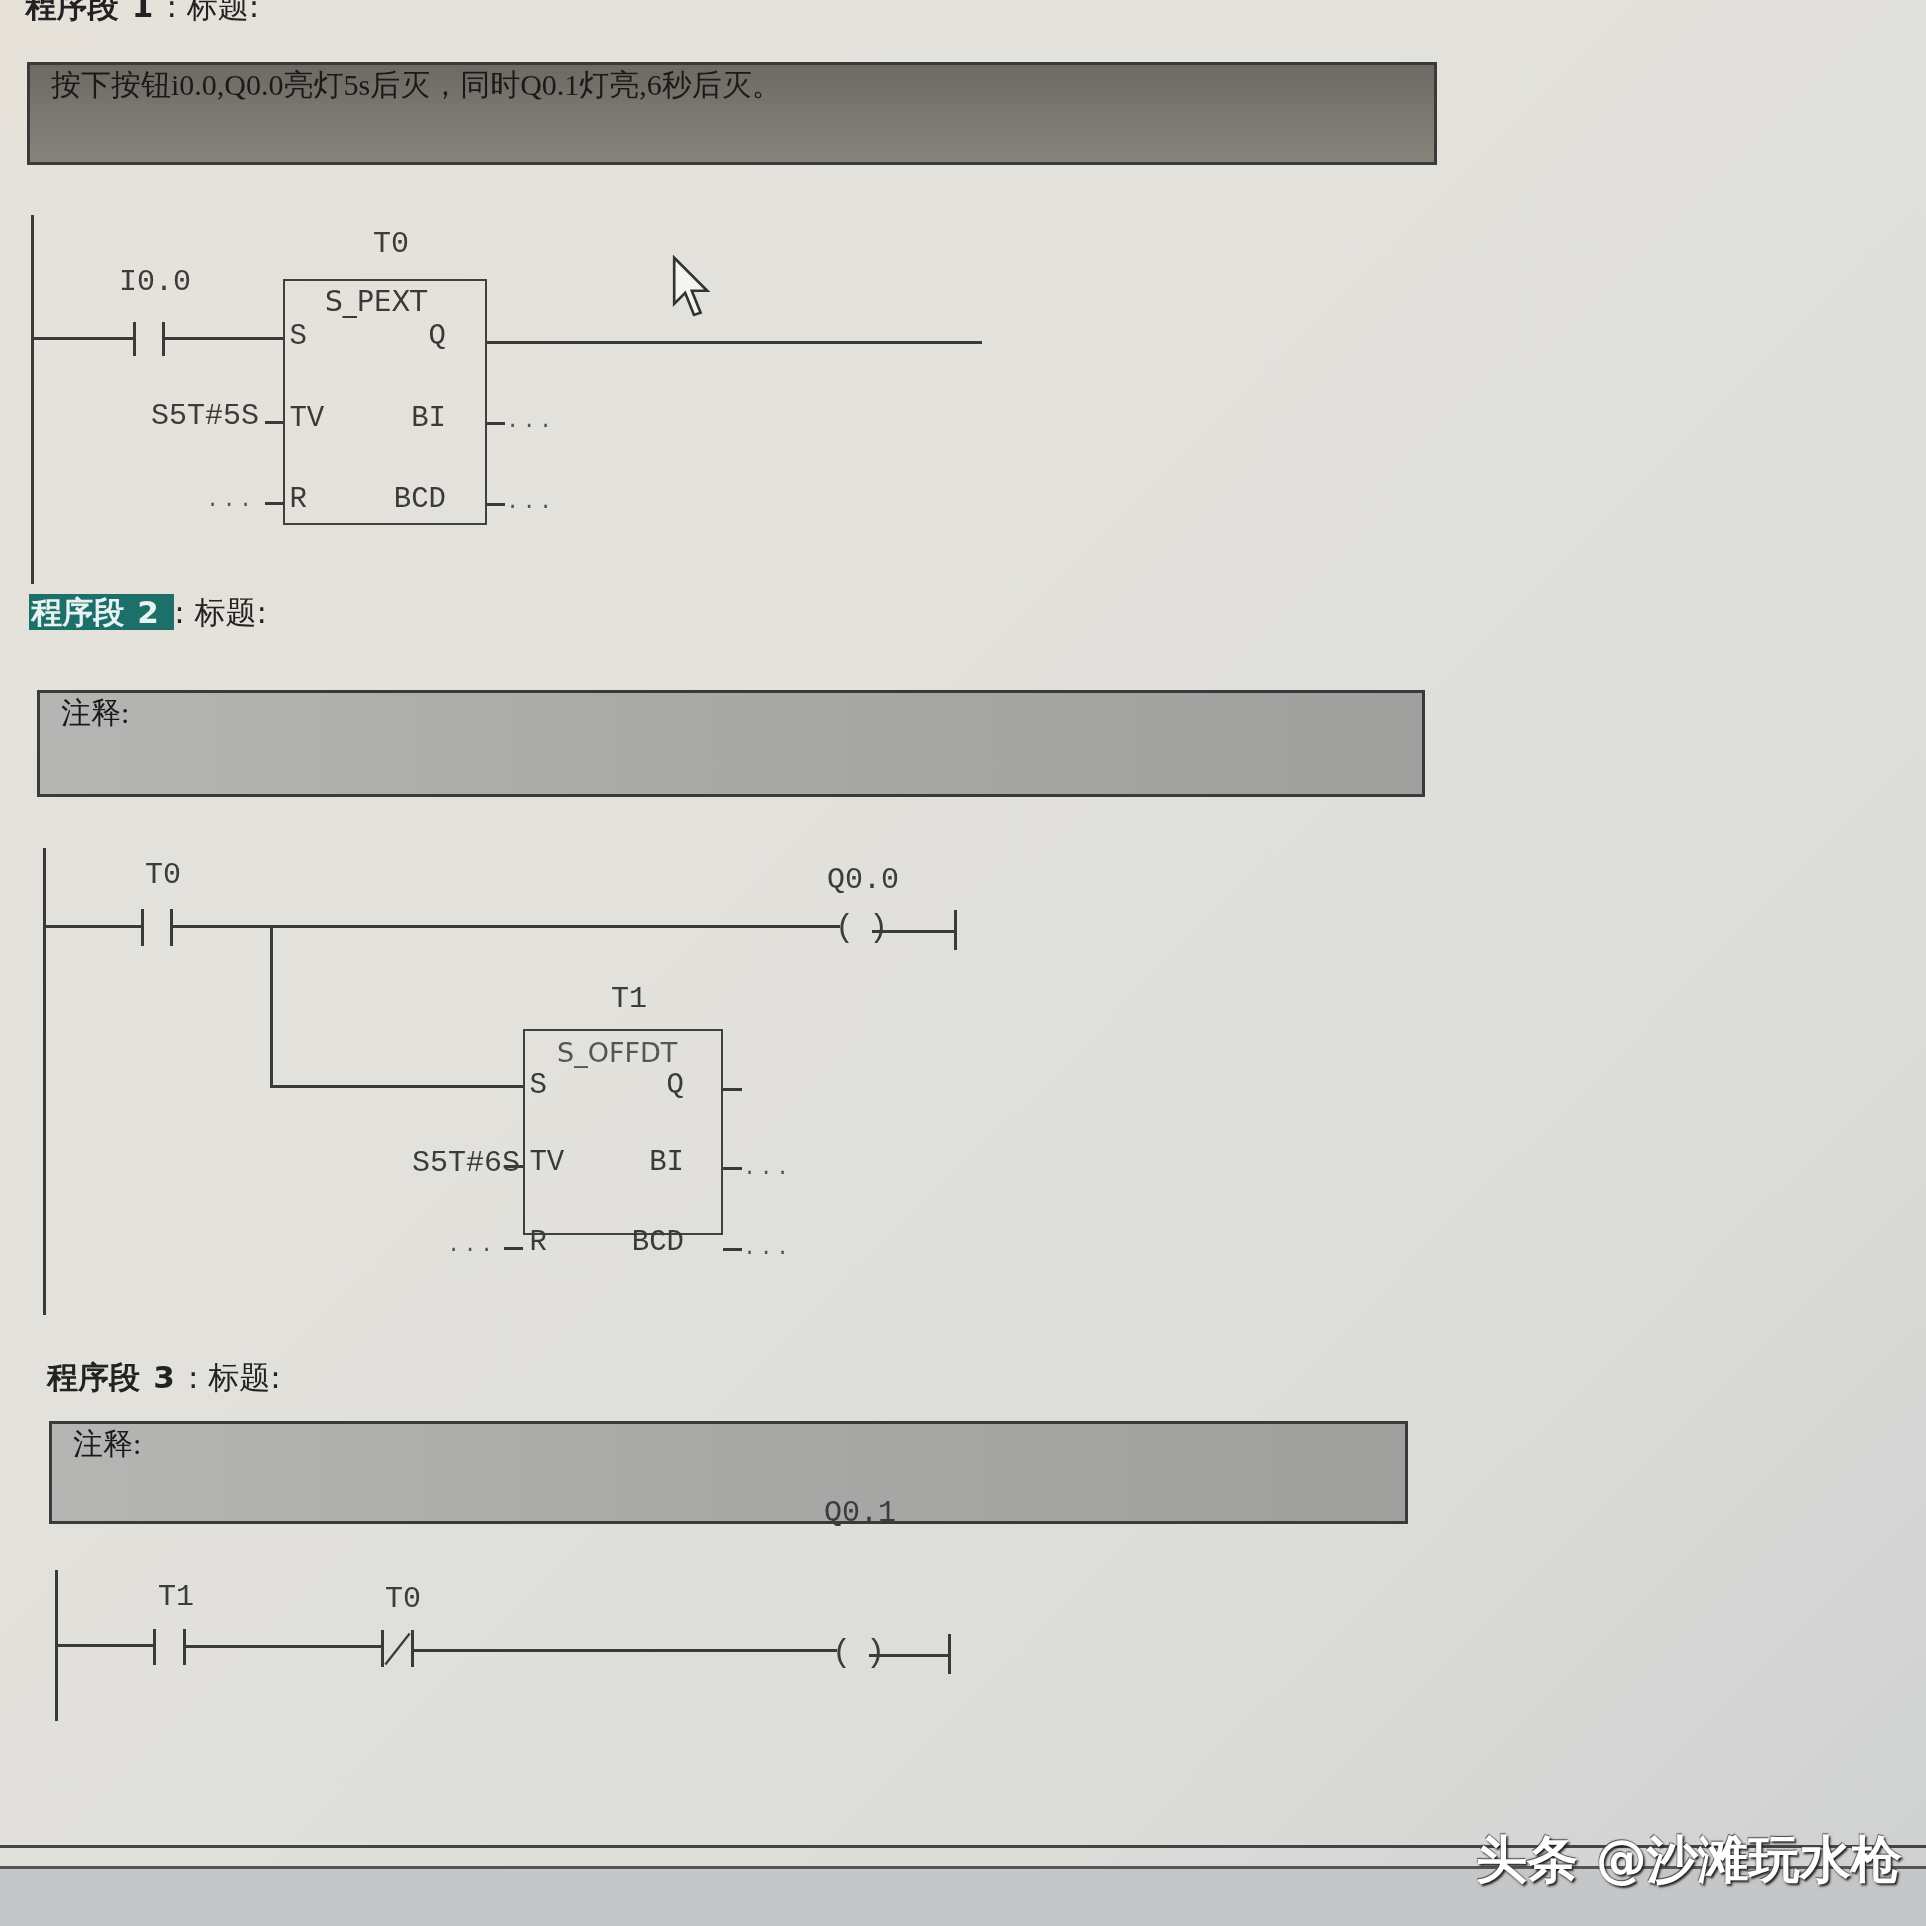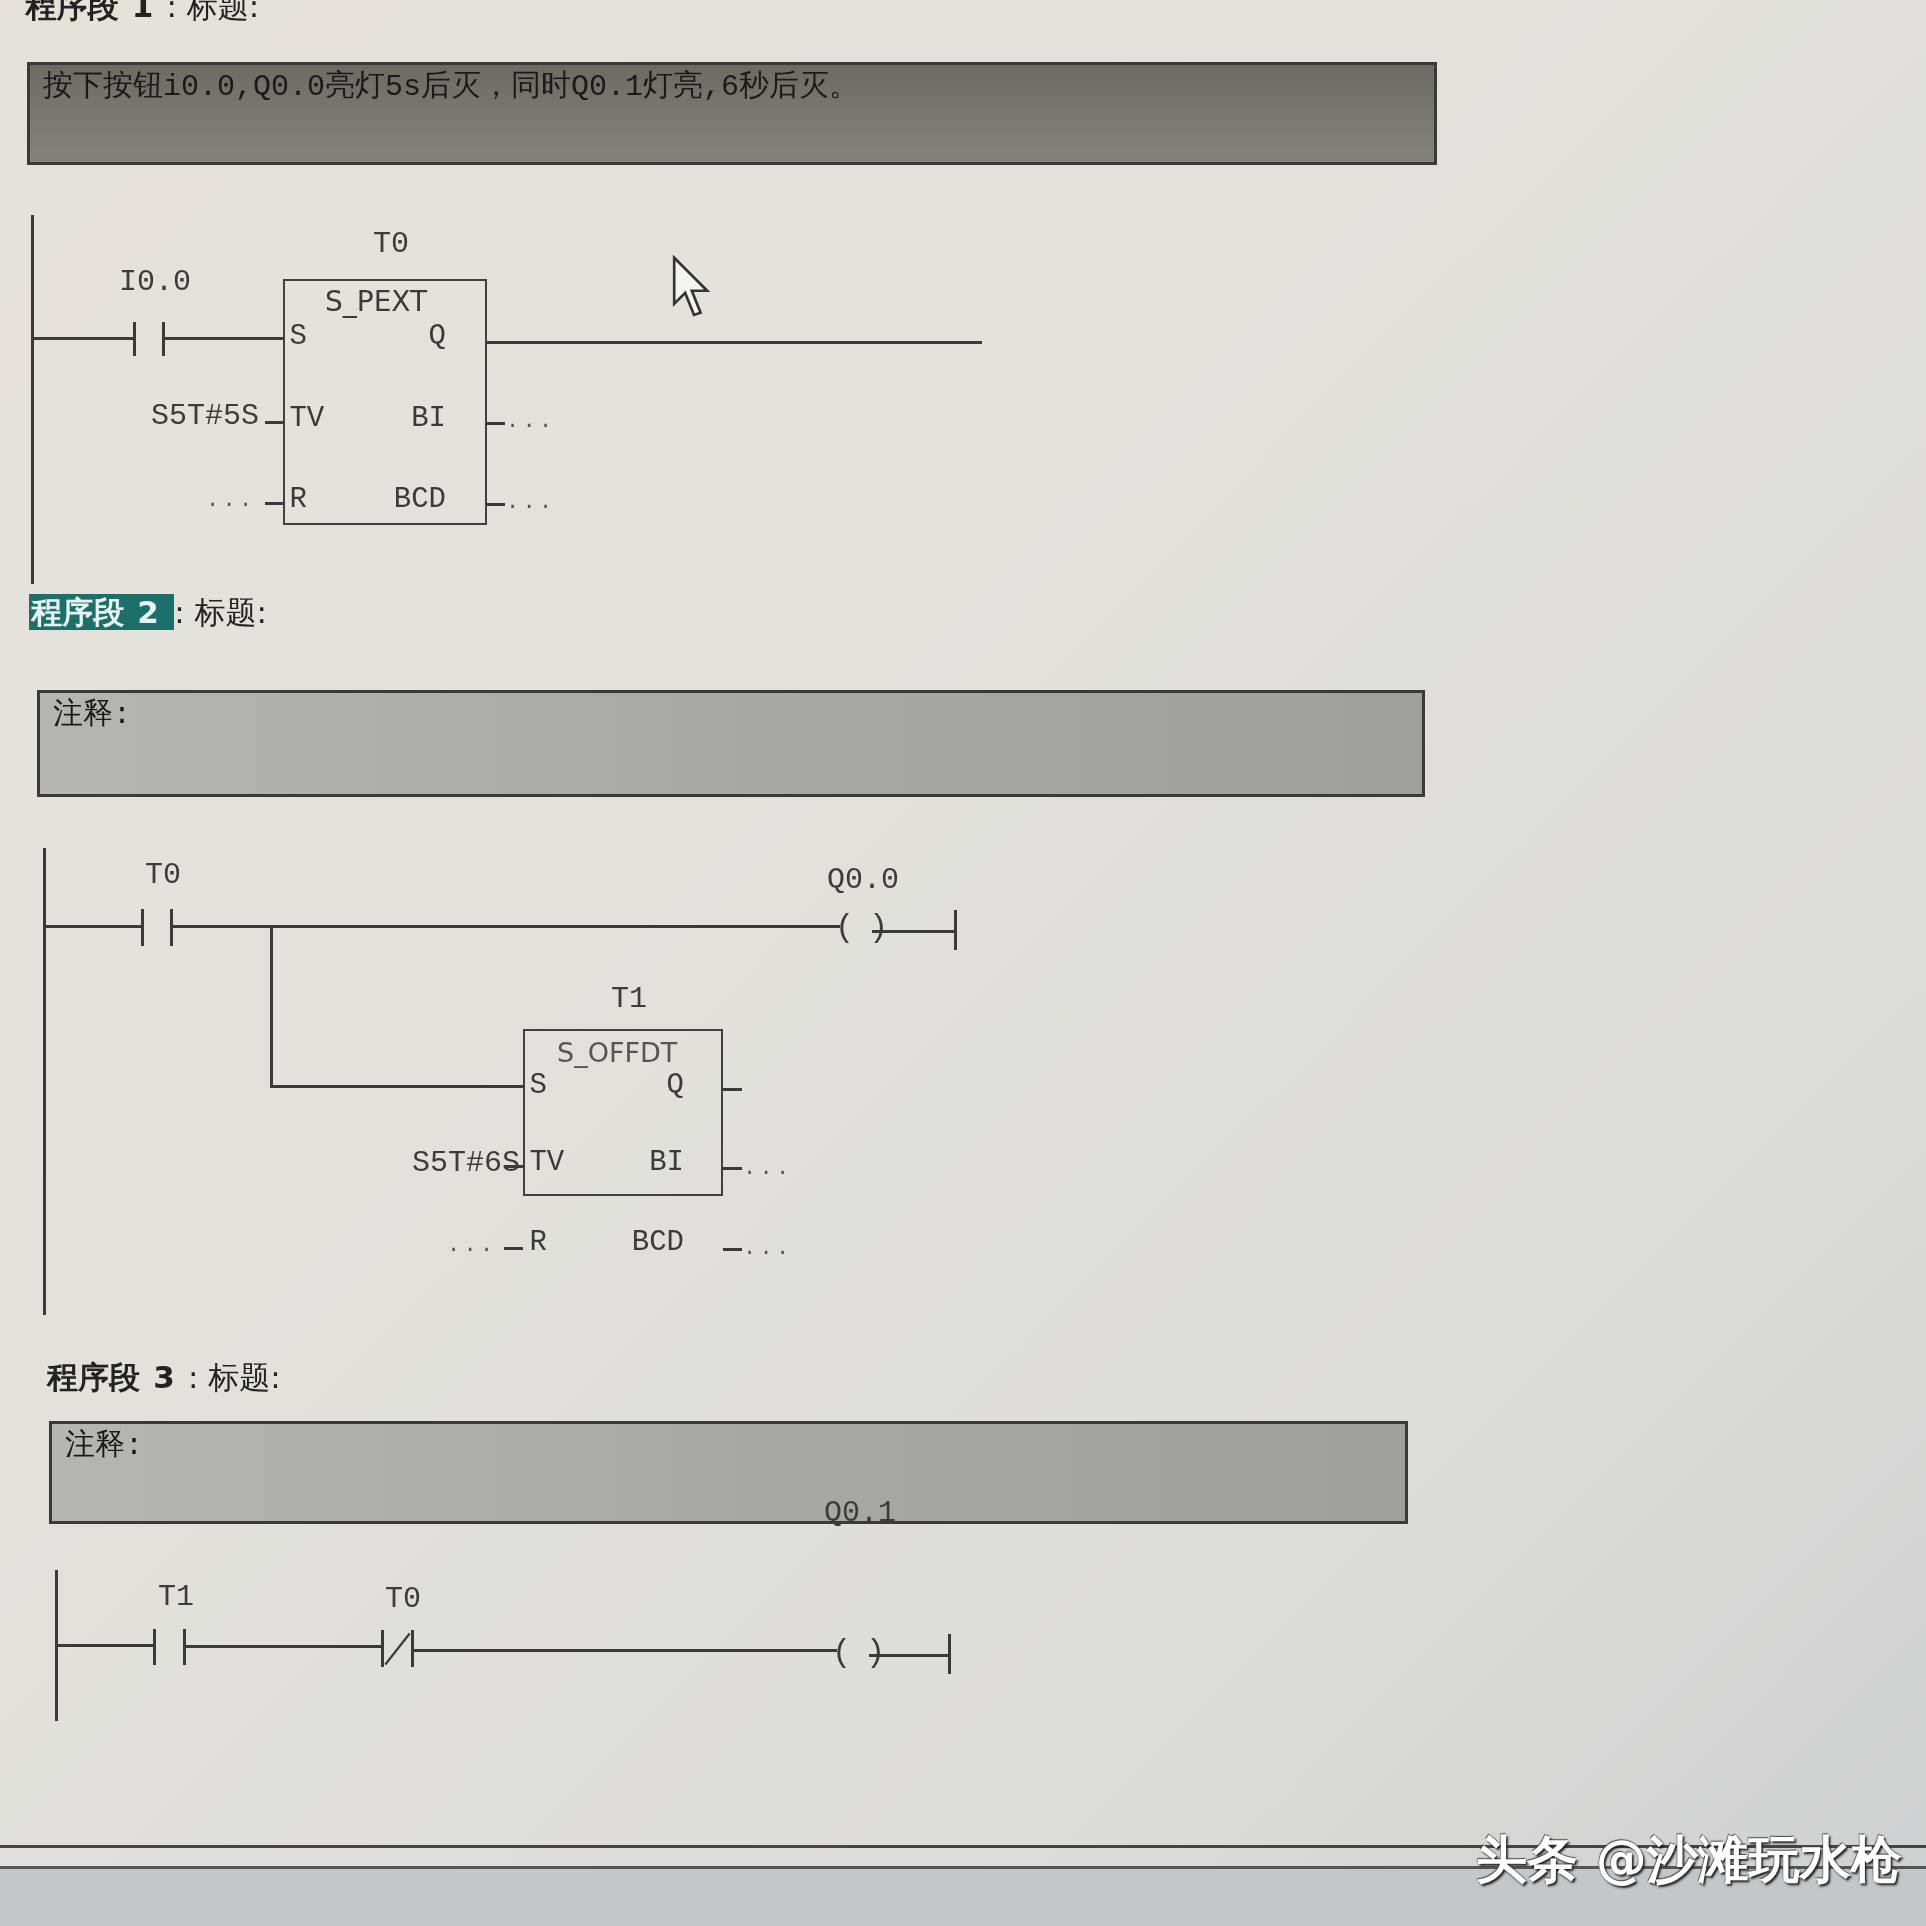--- a/index.html
+++ b/index.html
@@ -5,21 +5,21 @@
   html,body{margin:0;padding:0;}
   body{width:1926px;height:1926px;position:relative;overflow:hidden;
        background:linear-gradient(135deg,#e6e2da 0%,#e2e1dc 40%,#dcdcd9 75%,#cfd0d1 100%);
        font-family:"Liberation Mono","DejaVu Sans Mono",monospace;color:#2a2a2a;}
   .abs{position:absolute;}
   .net-title{font-family:"DejaVu Sans","Liberation Sans",sans-serif;font-size:31px;color:#222;white-space:nowrap;}
   .net-title .num{font-weight:bold;padding:0 3.3px;}
   .net-title .seg{font-weight:bold;}
   .net-title.active .hl{background:#1d6f6a;color:#e8f2f0;padding:0 2.2px;}
   .comment{border:3.3px solid #3a3a3a;box-sizing:border-box;
-           font-family:Liberation Mono, monospace;font-size:30px;color:#1a1a1a;padding:0 13px;}
+           font-family:Liberation Serif, serif;font-size:30px;color:#1a1a1a;padding:0 21px;}
   .comment.dark{background:linear-gradient(180deg,#6c6a62,#7c7a72 60%,#85837a);}
   .comment.light{background:linear-gradient(90deg,#b5b5b4,#a8a8a7 50%,#9f9f9e);}
   .wire{background:#3a3a3a;position:absolute;}
   .rail{width:2.8px;background:#3a3a3a;position:absolute;}
   .lbl{position:absolute;font-size:30px;color:#3c3c3c;white-space:nowrap;}
   .box{position:absolute;border:2.8px solid #404040;box-sizing:border-box;}
   .pin{position:absolute;font-size:29px;color:#3a3a3a;}
   .dots{position:absolute;font-size:22px;color:#555;letter-spacing:3.3px;}
   .contact-bar{position:absolute;width:2.8px;background:#3a3a3a;}
   .watermark{position:absolute;font-family:"DejaVu Sans","Liberation Sans",sans-serif;font-size:51px;font-weight:bold;
@@ -94,21 +94,21 @@
 
 <div class="lbl" style="left:827px;top:863px;">Q0.0</div>
 <div class="lbl" style="left:835px;top:909px;font-size:32px;letter-spacing:-2.2px;">( )</div>
 <div class="wire" style="left:872px;top:930px;width:83px;height:2.8px;"></div>
 <div class="rail" style="left:954px;top:910px;height:40px;"></div>
 
 <div class="wire" style="left:270px;top:926px;width:2.8px;height:161px;"></div>
 <div class="wire" style="left:270px;top:1085px;width:253px;height:2.8px;"></div>
 
 <div class="lbl" style="left:611px;top:982px;">T1</div>
-<div class="box" style="left:523px;top:1029px;width:200px;height:167px;">
+<div class="box" style="left:523px;top:1029px;width:200px;height:206px;">
   <div class="pin" style="left:32px;top:5.5px;font-family:'DejaVu Sans',sans-serif;font-size:27px;color:#555;">S_OFFDT</div>
   <div class="pin" style="left:4.4px;top:38px;">S</div>
   <div class="pin" style="right:37px;top:38px;">Q</div>
   <div class="pin" style="left:4.4px;top:115px;">TV</div>
   <div class="pin" style="right:37px;top:115px;">BI</div>
   <div class="pin" style="left:4.4px;top:195px;">R</div>
   <div class="pin" style="right:37px;top:195px;">BCD</div>
 </div>
 <div class="lbl" style="left:392px;top:1146px;margin-left:20px;">S5T#6S</div>
 <div class="wire" style="left:504px;top:1165px;width:19.4px;height:2.8px;"></div>

